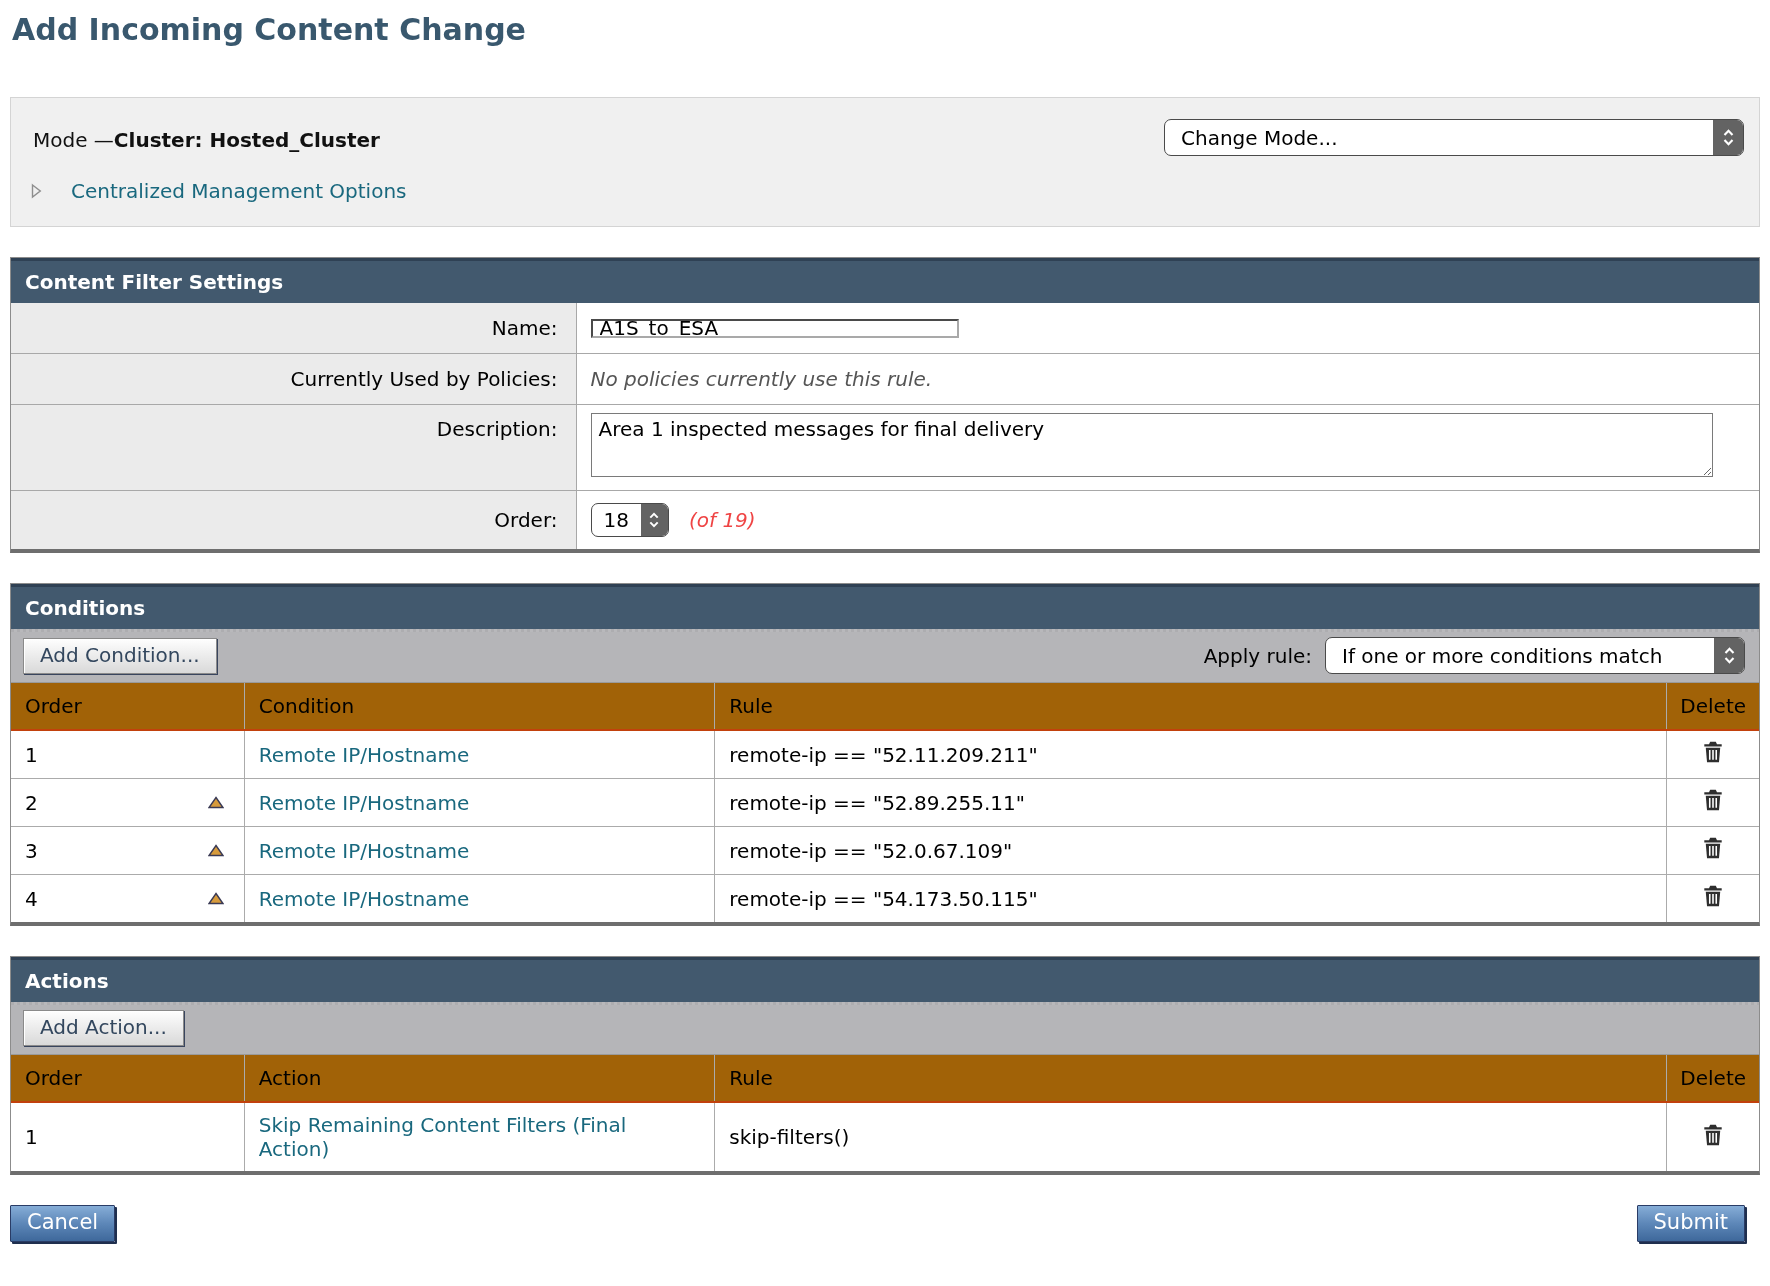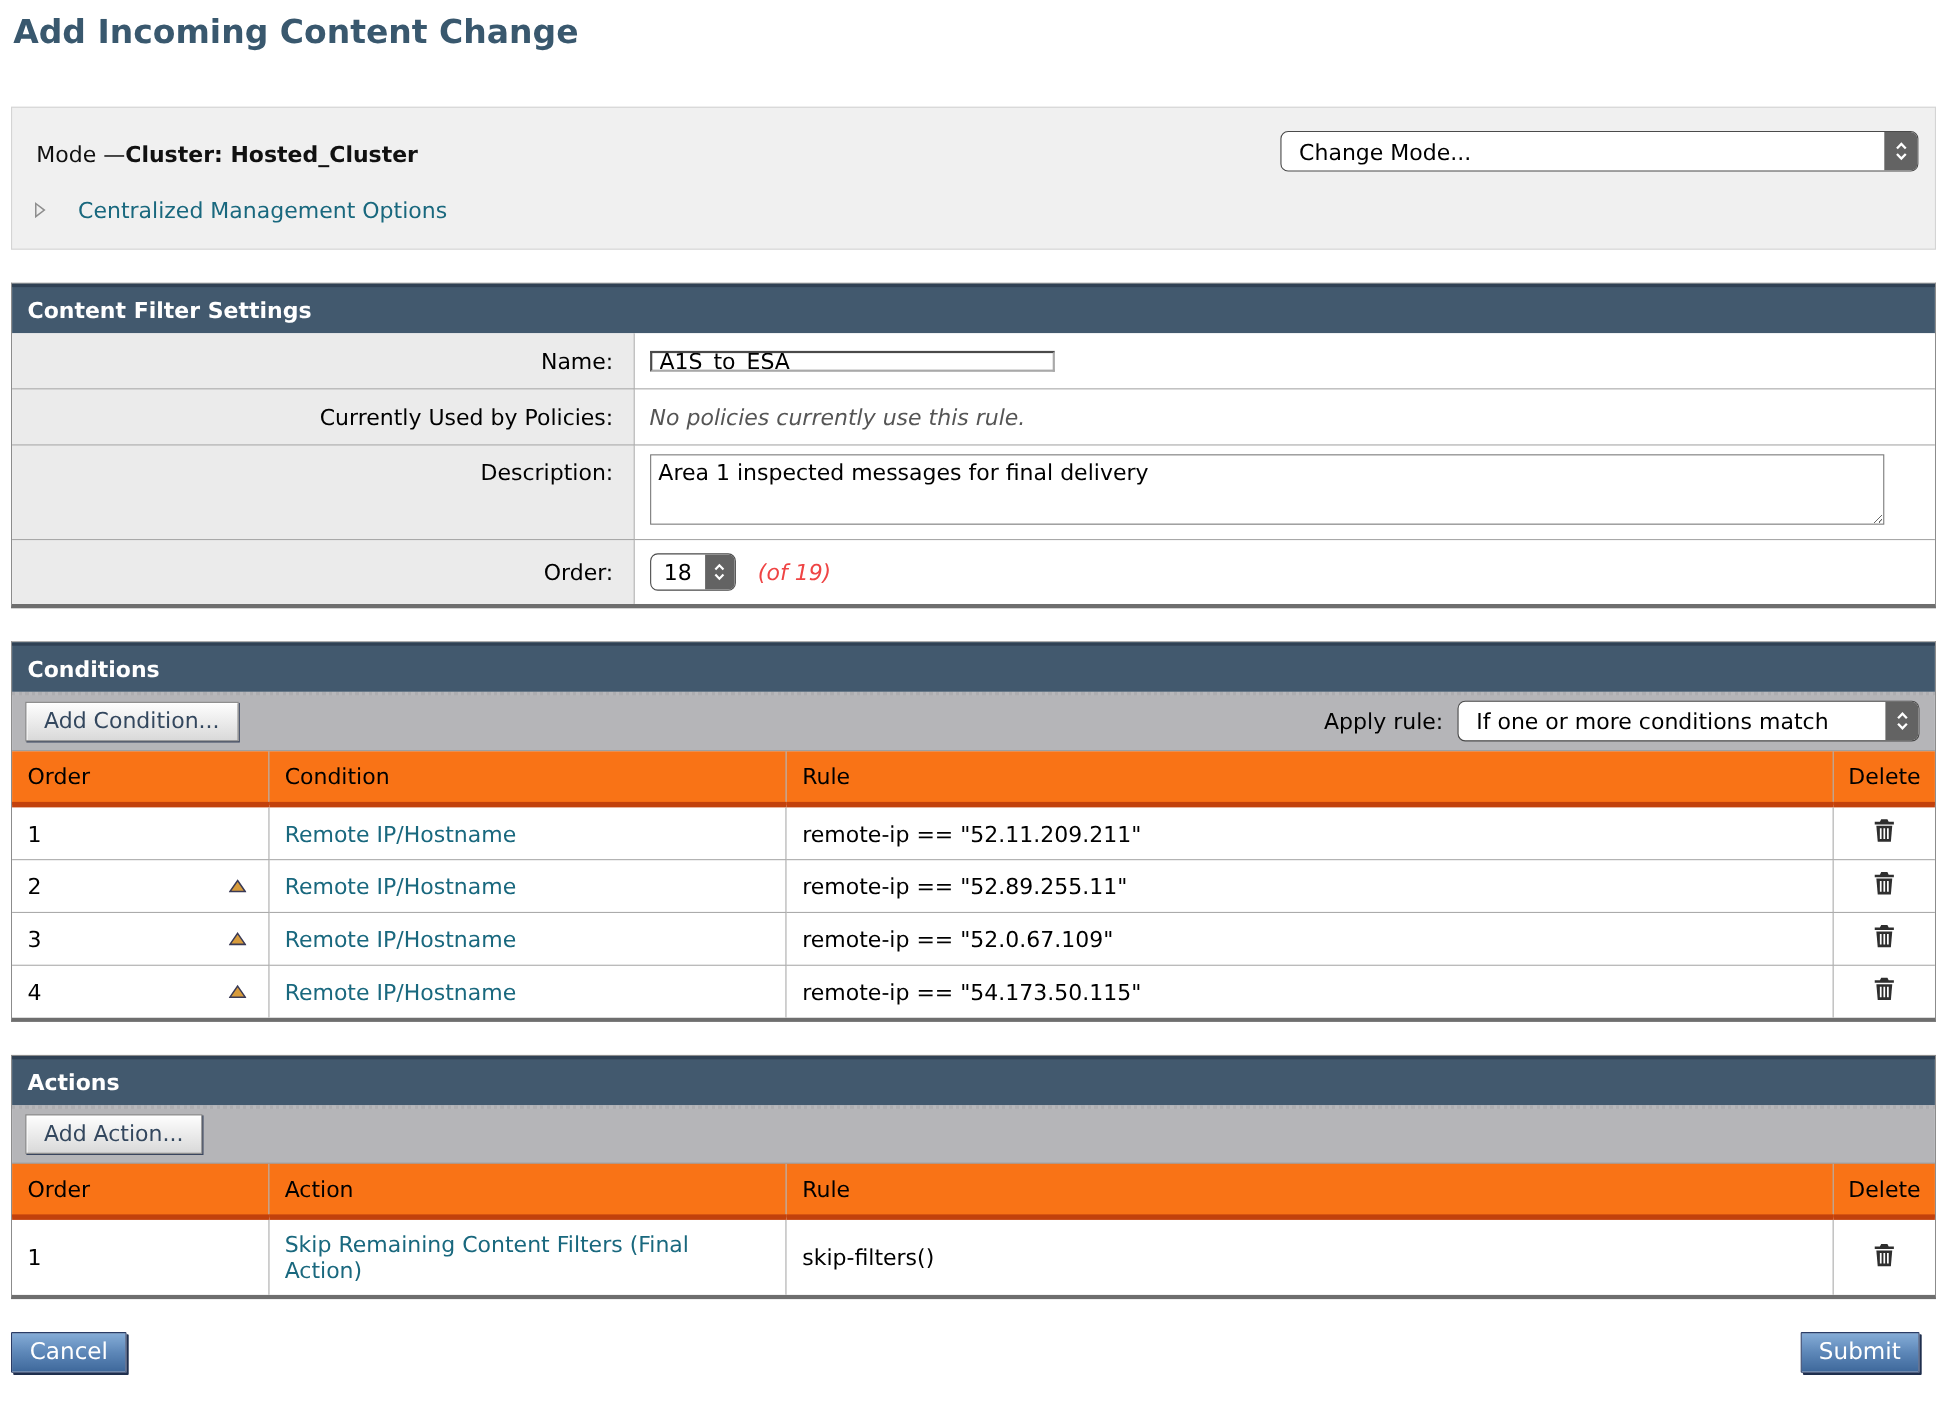--- a/index.html
+++ b/index.html
@@ -94,22 +94,22 @@
   }
   .apply-rule { margin-left:auto; display:flex; align-items:center; gap:13px; font-size:20px; }
 
   
   .grid-table { width:100%; border-collapse:collapse; font-size:20px; table-layout:fixed; }
   .grid-table col.c-order  { width:233px; }
   .grid-table col.c-cond   { width:470px; }
   .grid-table col.c-rule   { width:951px; }
   .grid-table col.c-del    { width:92px;  }
   .grid-table th {
-    background:#f97316; text-align:left; font-weight:normal;
-    padding:11px 14px; border-right:1px solid #ABABAB; border-bottom:5px solid #c2410c;
+    background:#a16207; text-align:left; font-weight:normal;
+    padding:11px 14px; border-right:1px solid #ABABAB; border-bottom:2px solid #c2410c;
   }
   .grid-table th:last-child { border-right:none; text-align:center; padding:11px 6px; }
   .grid-table td {
     background:#fff; padding:10px 14px;
     border-right:1px solid #ABABAB; border-bottom:1px solid #ABABAB;
     vertical-align:middle;
   }
   .grid-table td:last-child { border-right:none; text-align:center; }
   .grid-table tr:last-child td { border-bottom:none; }
   .order-cell { display:flex; align-items:center; justify-content:space-between; }

